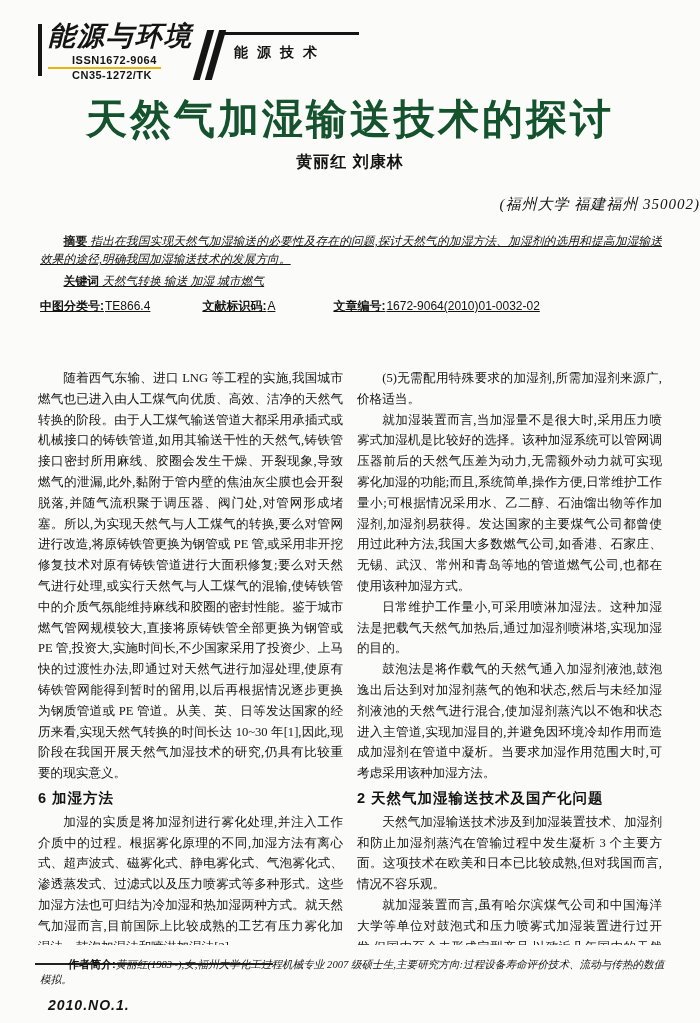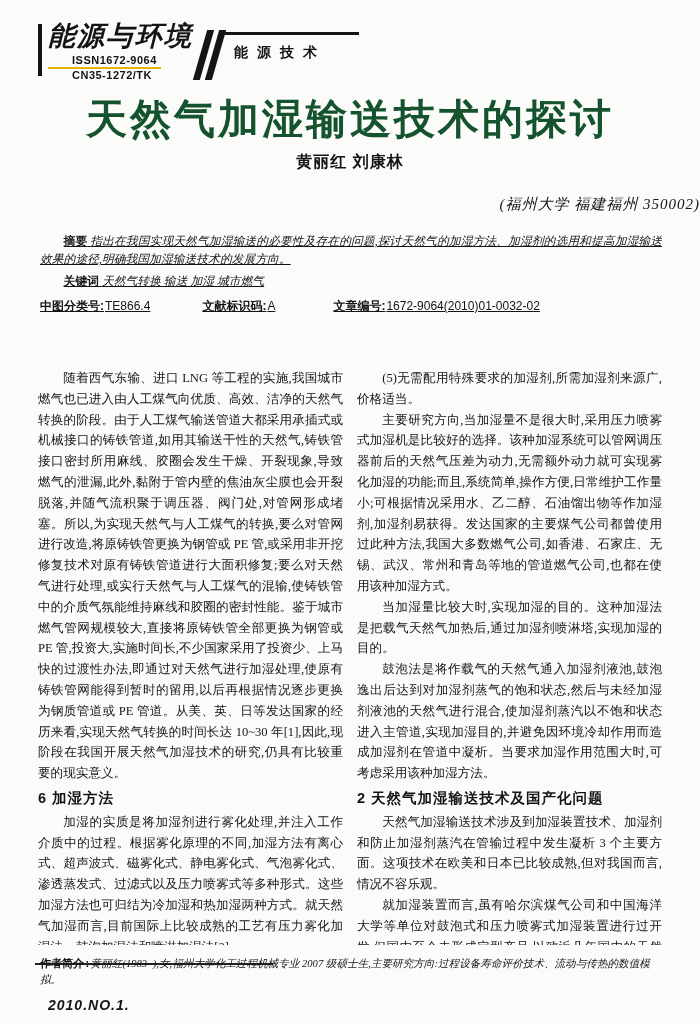--- a/index.html
+++ b/index.html
@@ -82,21 +82,21 @@
     font-family:"Liberation Sans", sans-serif;
     font-size:14.5px;font-weight:bold;
     margin:4px 0 3px 0;letter-spacing:1px;
   }
   
   .footnote-rule{position:absolute;left:35px;bottom:58px;width:238px;height:2px;background:#222;}
   .bio{
     position:absolute;left:40px;right:30px;bottom:36px;margin:0;
     font-size:10.6px;font-style:italic;line-height:15px;
   }
-  .bio b{font-family:Liberation Mono, monospace;font-style:normal;font-size:11px;}
+  .bio b{font-family:Liberation Sans, sans-serif;font-style:normal;font-size:11px;margin-left:28px;}
   
   .page-footer{
     position:absolute;bottom:6px;left:0;width:100%;
     display:flex;align-items:center;justify-content:space-between;gap:10px;padding-left:48px;
   }
   .issue{
     font-family:"Liberation Sans", sans-serif;
     font-weight:bold;font-style:italic;font-size:14px;letter-spacing:1px;
   }
   .page-circle{
@@ -142,22 +142,22 @@
   <div class="columns">
     <div class="col">
       <p>随着西气东输、进口 LNG 等工程的实施,我国城市燃气也已进入由人工煤气向优质、高效、洁净的天然气转换的阶段。由于人工煤气输送管道大都采用承插式或机械接口的铸铁管道,如用其输送干性的天然气,铸铁管接口密封所用麻线、胶圈会发生干燥、开裂现象,导致燃气的泄漏,此外,黏附于管内壁的焦油灰尘膜也会开裂脱落,并随气流积聚于调压器、阀门处,对管网形成堵塞。所以,为实现天然气与人工煤气的转换,要么对管网进行改造,将原铸铁管更换为钢管或 PE 管,或采用非开挖修复技术对原有铸铁管道进行大面积修复;要么对天然气进行处理,或实行天然气与人工煤气的混输,使铸铁管中的介质气氛能维持麻线和胶圈的密封性能。鉴于城市燃气管网规模较大,直接将原铸铁管全部更换为钢管或 PE 管,投资大,实施时间长,不少国家采用了投资少、上马快的过渡性办法,即通过对天然气进行加湿处理,使原有铸铁管网能得到暂时的留用,以后再根据情况逐步更换为钢质管道或 PE 管道。从美、英、日等发达国家的经历来看,实现天然气转换的时间长达 10~30 年[1],因此,现阶段在我国开展天然气加湿技术的研究,仍具有比较重要的现实意义。</p>
       <h2>6  加湿方法</h2>
       <p>加湿的实质是将加湿剂进行雾化处理,并注入工作介质中的过程。根据雾化原理的不同,加湿方法有离心式、超声波式、磁雾化式、静电雾化式、气泡雾化式、渗透蒸发式、过滤式以及压力喷雾式等多种形式。这些加湿方法也可归结为冷加湿和热加湿两种方式。就天然气加湿而言,目前国际上比较成熟的工艺有压力雾化加湿法、鼓泡加湿法和喷淋加湿法[2]。</p>
       <p>考虑到天然气加湿时间长,加湿剂用量大,加湿作用的距离要求长等因素,从加湿的经济性、安全可靠性和功能性来看,所选天然气的加湿方式应尽可能满足如下要求:</p>
 
     </div>
     <div class="col">
       <p>(5)无需配用特殊要求的加湿剂,所需加湿剂来源广,价格适当。</p>
-      <p>主要研究方向,当加湿量不是很大时,采用压力喷雾式加湿机是比较好的选择。该种加湿系统可以管网调压器前后的天然气压差为动力,无需额外动力就可实现雾化加湿的功能;而且,系统简单,操作方便,日常维护工作量小;可根据情况采用水、乙二醇、石油馏出物等作加湿剂,加湿剂易获得。发达国家的主要煤气公司都曾使用过此种方法,我国大多数燃气公司,如香港、石家庄、无锡、武汉、常州和青岛等地的管道燃气公司,也都在使用该种加湿方式。</p>
-      <p>当加湿量比较大时,实现加湿的目的。这种加湿法是把载气天然气加热后,通过加湿剂喷淋塔,实现加湿的目的。</p>
+      <p>就加湿装置而言,当加湿量不是很大时,采用压力喷雾式加湿机是比较好的选择。该种加湿系统可以管网调压器前后的天然气压差为动力,无需额外动力就可实现雾化加湿的功能;而且,系统简单,操作方便,日常维护工作量小;可根据情况采用水、乙二醇、石油馏出物等作加湿剂,加湿剂易获得。发达国家的主要煤气公司都曾使用过此种方法,我国大多数燃气公司,如香港、石家庄、无锡、武汉、常州和青岛等地的管道燃气公司,也都在使用该种加湿方式。</p>
+      <p>日常维护工作量小,可采用喷淋加湿法。这种加湿法是把载气天然气加热后,通过加湿剂喷淋塔,实现加湿的目的。</p>
       <p>鼓泡法是将作载气的天然气通入加湿剂液池,鼓泡逸出后达到对加湿剂蒸气的饱和状态,然后与未经加湿剂液池的天然气进行混合,使加湿剂蒸汽以不饱和状态进入主管道,实现加湿目的,并避免因环境冷却作用而造成加湿剂在管道中凝析。当要求加湿作用范围大时,可考虑采用该种加湿方法。</p>
       <h2>2  天然气加湿输送技术及国产化问题</h2>
       <p>天然气加湿输送技术涉及到加湿装置技术、加湿剂和防止加湿剂蒸汽在管输过程中发生凝析 3 个主要方面。这项技术在欧美和日本已比较成熟,但对我国而言,情况不容乐观。</p>
       <p>就加湿装置而言,虽有哈尔滨煤气公司和中国海洋大学等单位对鼓泡式和压力喷雾式加湿装置进行过开发,但国内至今未形成定型产品,以致近几年国内的天然气加湿机市场基本为国外所垄断。事实上,加湿机是应用广泛的一类设备[3],我国在农业、纺织业和建筑空调等众多领域的加湿机技术已比较成熟且完备,具备实现天然气加湿机国产化的技术实力。如果进行国产化,其价格将降低至进口机的 1/2~1/4。建议燃气公司和加湿机生产企业加强合作,尽早开发出中国自己的天然气加湿机产品,尤其要加紧对用户比较青睐的压力喷雾式加湿机的国产化并进行新型加湿机的开发。压力喷雾式加湿机的核心技术是雾化喷嘴,其中要着力解决的关键技术是提高喷头的雾化效率,降低雾化颗粒直径,以减少或避</p>
     </div>
   </div>
 
   <div class="footnote-rule"></div>
   <p class="bio"><b>作者简介:</b><span>黄丽红(1983~),女,福州大学化工过程机械专业 2007 级硕士生,主要研究方向:过程设备寿命评价技术、流动与传热的数值模拟。</span></p>
 

